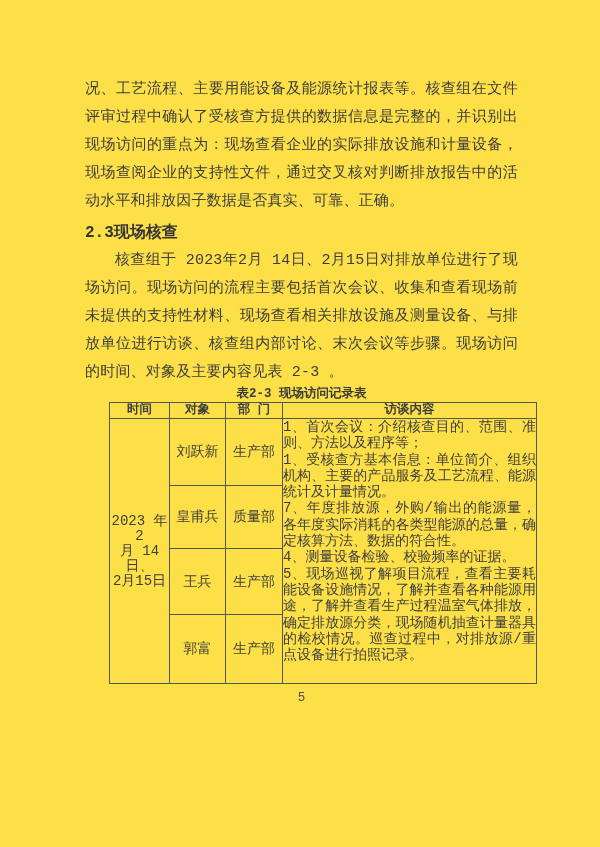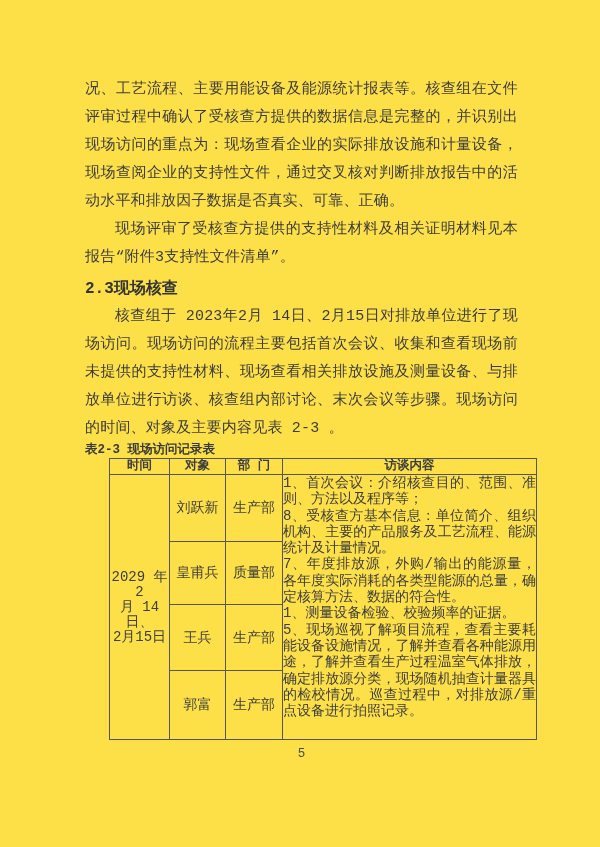--- a/index.html
+++ b/index.html
@@ -41,20 +41,21 @@
   .section-heading {
     margin: 3px 0 0 0;
     font-size: 16px;
     line-height: 28px;
     font-weight: bold;
     color: #343434;
   }
   .table-caption {
     font-size: 12.5px;
     font-weight: bold;
+    text-align: center;
     line-height: 15px;
     color: #3a3a3a;
   }
   table.visit-table {
     border-collapse: collapse;
     table-layout: fixed;
     width: 427px;
     margin-left: 24px;
     color: #3e3e3e;
   }
@@ -101,21 +102,20 @@
 </head>
 <body>
 
 <div class="page">
   <div class="edge-shade"></div>
 
   <main class="content">
 
     <p class="body-text">况、工艺流程、主要用能设备及能源统计报表等。核查组在文件评审过程中确认了受核查方提供的数据信息是完整的，并识别出现场访问的重点为：现场查看企业的实际排放设施和计量设备，现场查阅企业的支持性文件，通过交叉核对判断排放报告中的活动水平和排放因子数据是否真实、可靠、正确。</p>
 
-    <p class="body-text indent">现场评审了受核查方提供的支持性材料及相关证明材料见本报告“附件3支持性文件清单”。</p>
 
     <h2 class="section-heading">2.3现场核查</h2>
 
     <p class="body-text indent">核查组于 2023年2月 14日、2月15日对排放单位进行了现场访问。现场访问的流程主要包括首次会议、收集和查看现场前未提供的支持性材料、现场查看相关排放设施及测量设备、与排放单位进行访谈、核查组内部讨论、末次会议等步骤。现场访问的时间、对象及主要内容见表 2-3 。</p>
 
     <div class="table-caption">表2-3  现场访问记录表</div>
 
     <table class="visit-table">
       <colgroup>
         <col style="width:60px">
@@ -127,31 +127,31 @@
         <tr>
           <th>时间</th>
           <th>对象</th>
           <th>部 门</th>
           <th>访谈内容</th>
         </tr>
       </thead>
       <tbody>
         <tr class="row-1">
           <td class="time-cell" rowspan="4">
-            <div>2029 年2</div>
+            <div>2023 年2</div>
             <div>月 14日、</div>
             <div>2月15日</div>
           </td>
           <td class="name-cell">刘跃新</td>
           <td class="dept-cell">生产部</td>
           <td class="content-cell" rowspan="4">
             <div class="item">1、首次会议：介绍核查目的、范围、准则、方法以及程序等；</div>
-            <div class="item">8、受核查方基本信息：单位简介、组织机构、主要的产品服务及工艺流程、能源统计及计量情况。</div>
+            <div class="item">1、受核查方基本信息：单位简介、组织机构、主要的产品服务及工艺流程、能源统计及计量情况。</div>
             <div class="item">7、年度排放源，外购/输出的能源量，各年度实际消耗的各类型能源的总量，确定核算方法、数据的符合性。</div>
-            <div class="item">1、测量设备检验、校验频率的证据。</div>
+            <div class="item">4、测量设备检验、校验频率的证据。</div>
             <div class="item">5、现场巡视了解项目流程，查看主要耗能设备设施情况，了解并查看各种能源用途，了解并查看生产过程温室气体排放，确定排放源分类，现场随机抽查计量器具的检校情况。巡查过程中，对排放源/重点设备进行拍照记录。</div>
           </td>
         </tr>
         <tr class="row-2">
           <td class="name-cell">皇甫兵</td>
           <td class="dept-cell">质量部</td>
         </tr>
         <tr class="row-3">
           <td class="name-cell">王兵</td>
           <td class="dept-cell">生产部</td>

